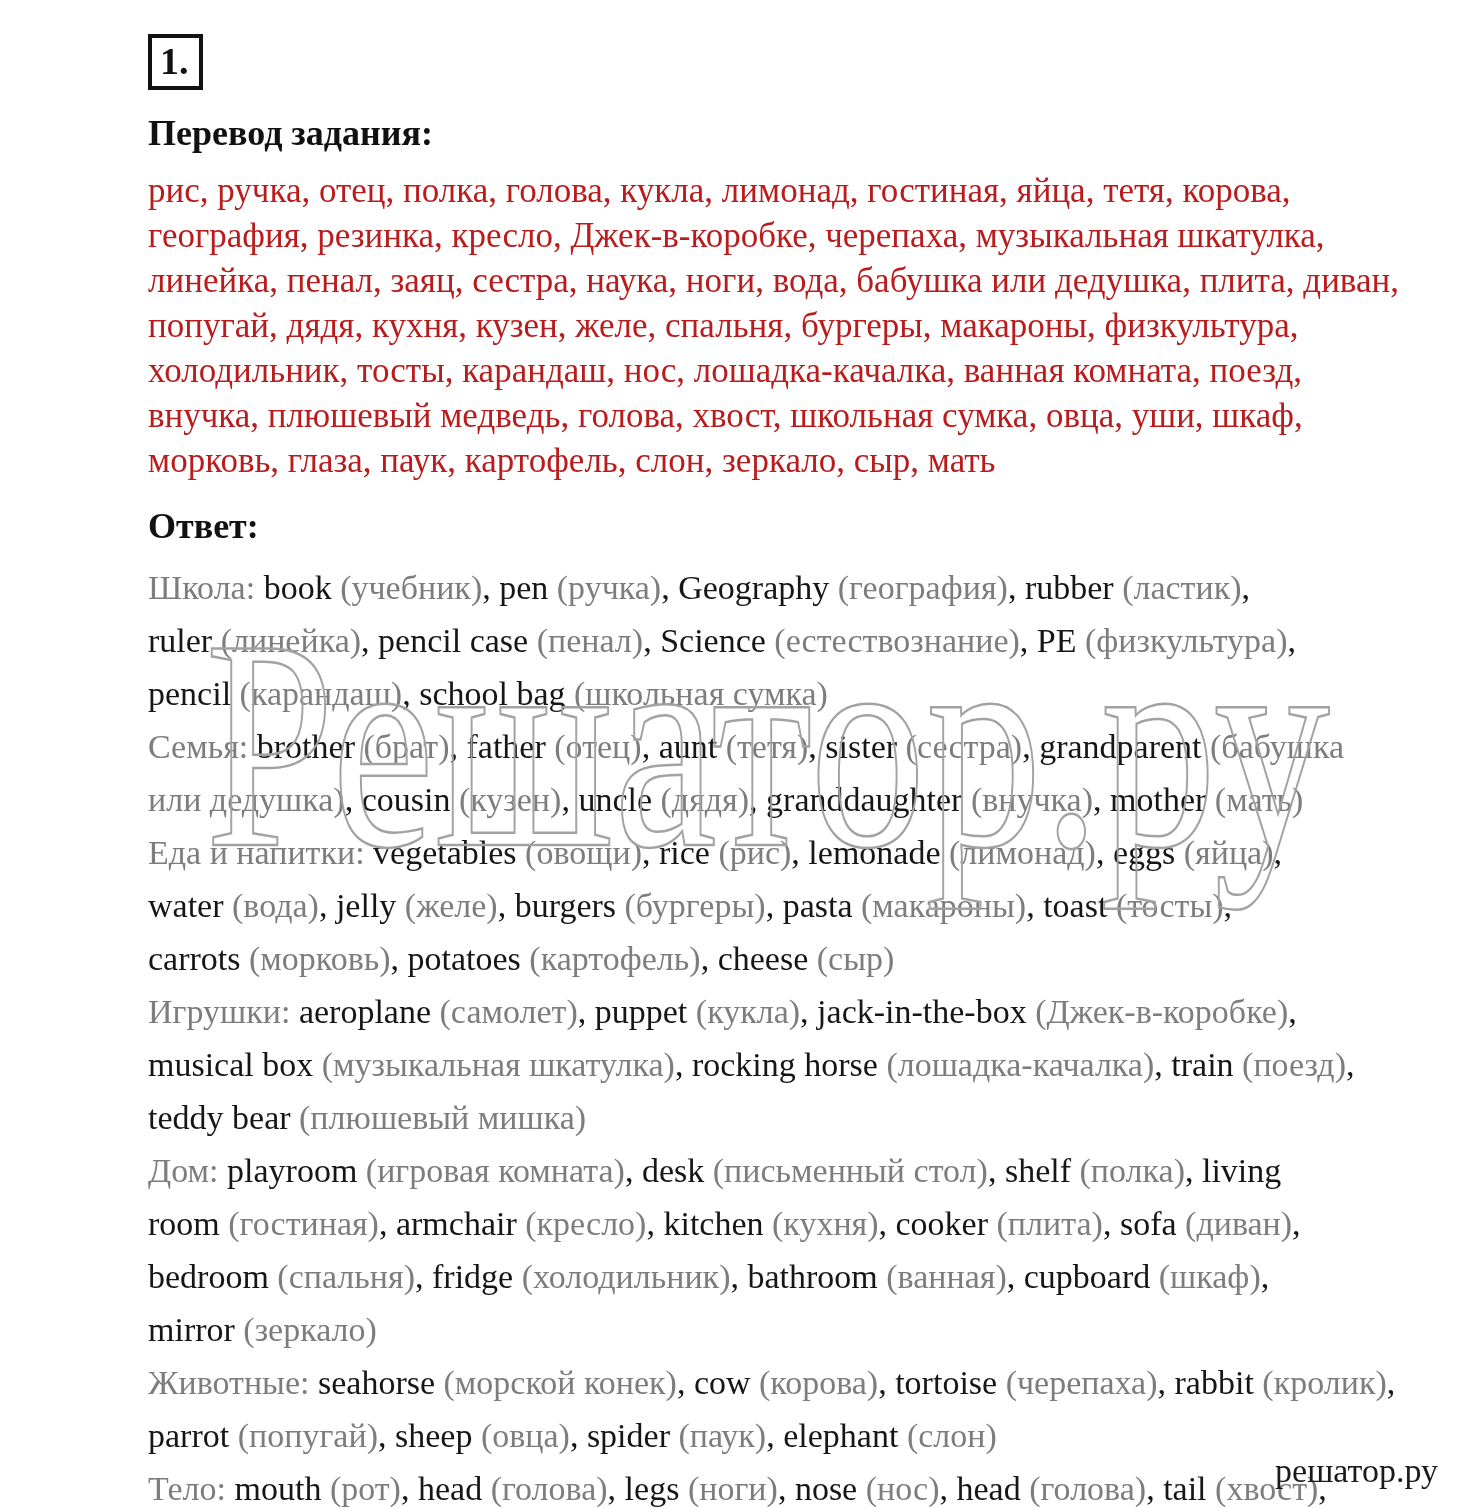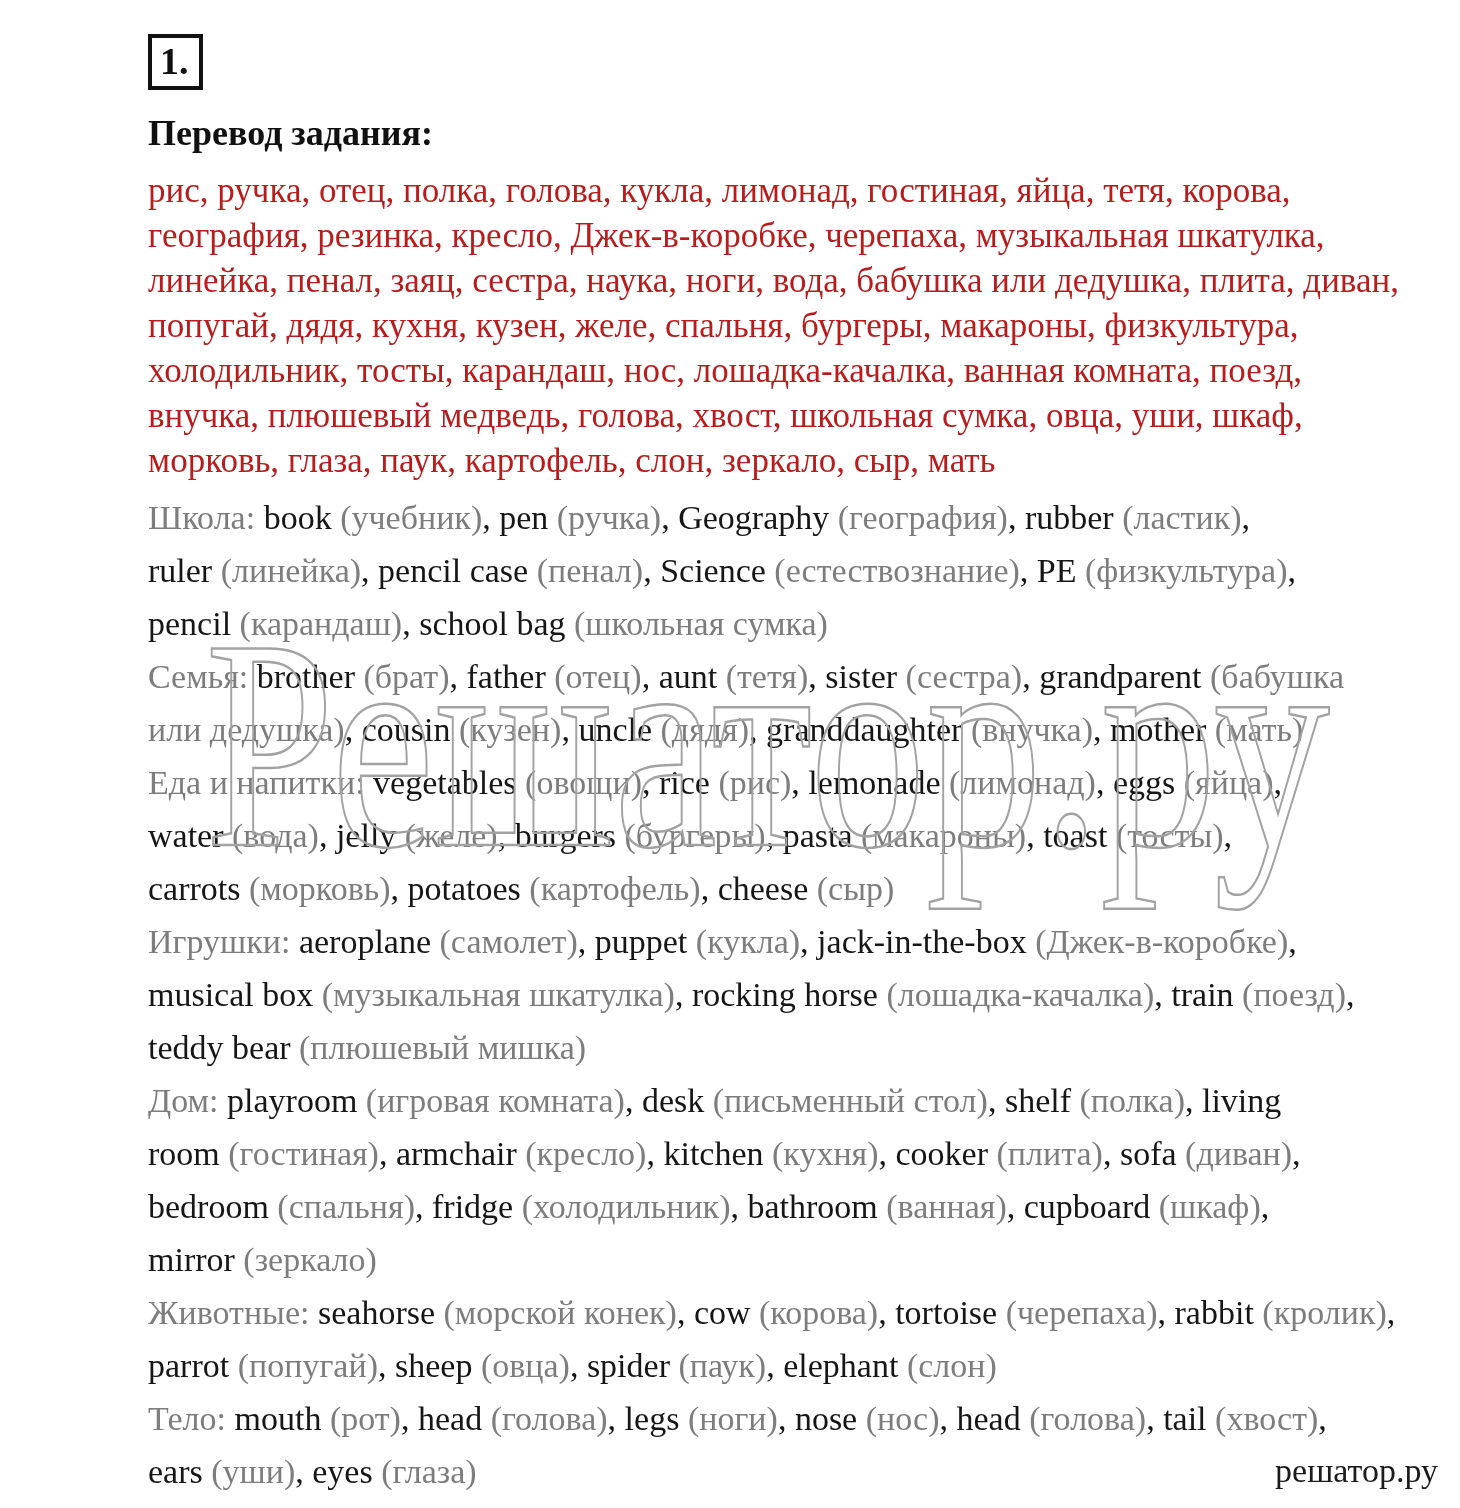--- a/index.html
+++ b/index.html
@@ -69,20 +69,21 @@
 
 <div class="content">
   <div class="task-number-box">
     <span>1.</span>
   </div>
 
   <div class="section-heading">Перевод задания:</div>
 
   <p class="task-text">рис, ручка, отец, полка, голова, кукла, лимонад, гостиная, яйца, тетя, корова, география, резинка, кресло, Джек-в-коробке, черепаха, музыкальная шкатулка, линейка, пенал, заяц, сестра, наука, ноги, вода, бабушка или дедушка, плита, диван, попугай, дядя, кухня, кузен, желе, спальня, бургеры, макароны, физкультура, холодильник, тосты, карандаш, нос, лошадка-качалка, ванная комната, поезд, внучка, плюшевый медведь, голова, хвост, школьная сумка, овца, уши, шкаф, морковь, глаза, паук, картофель, слон, зеркало, сыр, мать</p>
 
+  <div class="section-heading">Ответ:</div>
 
   <div id="categories">
       <p class="cat"><span class="ru-gray">Школа: </span><span class="en">book</span><span class="ru-gray">&nbsp;(учебник)</span>, <span class="en">pen</span><span class="ru-gray">&nbsp;(ручка)</span>, <span class="en">Geography</span><span class="ru-gray">&nbsp;(география)</span>, <span class="en">rubber</span><span class="ru-gray">&nbsp;(ластик)</span>, <span class="en">ruler</span><span class="ru-gray">&nbsp;(линейка)</span>, <span class="en">pencil case</span><span class="ru-gray">&nbsp;(пенал)</span>, <span class="en">Science</span><span class="ru-gray">&nbsp;(естествознание)</span>, <span class="en">PE</span><span class="ru-gray">&nbsp;(физкультура)</span>, <span class="en">pencil</span><span class="ru-gray">&nbsp;(карандаш)</span>, <span class="en">school bag</span><span class="ru-gray">&nbsp;(школьная сумка)</span></p>
       <p class="cat"><span class="ru-gray">Семья: </span><span class="en">brother</span><span class="ru-gray">&nbsp;(брат)</span>, <span class="en">father</span><span class="ru-gray">&nbsp;(отец)</span>, <span class="en">aunt</span><span class="ru-gray">&nbsp;(тетя)</span>, <span class="en">sister</span><span class="ru-gray">&nbsp;(сестра)</span>, <span class="en">grandparent</span><span class="ru-gray">&nbsp;(бабушка или дедушка)</span>, <span class="en">cousin</span><span class="ru-gray">&nbsp;(кузен)</span>, <span class="en">uncle</span><span class="ru-gray">&nbsp;(дядя)</span>, <span class="en">granddaughter</span><span class="ru-gray">&nbsp;(внучка)</span>, <span class="en">mother</span><span class="ru-gray">&nbsp;(мать)</span></p>
       <p class="cat"><span class="ru-gray">Еда и напитки: </span><span class="en">vegetables</span><span class="ru-gray">&nbsp;(овощи)</span>, <span class="en">rice</span><span class="ru-gray">&nbsp;(рис)</span>, <span class="en">lemonade</span><span class="ru-gray">&nbsp;(лимонад)</span>, <span class="en">eggs</span><span class="ru-gray">&nbsp;(яйца)</span>, <span class="en">water</span><span class="ru-gray">&nbsp;(вода)</span>, <span class="en">jelly</span><span class="ru-gray">&nbsp;(желе)</span>, <span class="en">burgers</span><span class="ru-gray">&nbsp;(бургеры)</span>, <span class="en">pasta</span><span class="ru-gray">&nbsp;(макароны)</span>, <span class="en">toast</span><span class="ru-gray">&nbsp;(тосты)</span>, <span class="en">carrots</span><span class="ru-gray">&nbsp;(морковь)</span>, <span class="en">potatoes</span><span class="ru-gray">&nbsp;(картофель)</span>, <span class="en">cheese</span><span class="ru-gray">&nbsp;(сыр)</span></p>
       <p class="cat"><span class="ru-gray">Игрушки: </span><span class="en">aeroplane</span><span class="ru-gray">&nbsp;(самолет)</span>, <span class="en">puppet</span><span class="ru-gray">&nbsp;(кукла)</span>, <span class="en">jack-in-the-box</span><span class="ru-gray">&nbsp;(Джек-в-коробке)</span>, <span class="en">musical box</span><span class="ru-gray">&nbsp;(музыкальная шкатулка)</span>, <span class="en">rocking horse</span><span class="ru-gray">&nbsp;(лошадка-качалка)</span>, <span class="en">train</span><span class="ru-gray">&nbsp;(поезд)</span>, <span class="en">teddy bear</span><span class="ru-gray">&nbsp;(плюшевый мишка)</span></p>
       <p class="cat"><span class="ru-gray">Дом: </span><span class="en">playroom</span><span class="ru-gray">&nbsp;(игровая комната)</span>, <span class="en">desk</span><span class="ru-gray">&nbsp;(письменный стол)</span>, <span class="en">shelf</span><span class="ru-gray">&nbsp;(полка)</span>, <span class="en">living room</span><span class="ru-gray">&nbsp;(гостиная)</span>, <span class="en">armchair</span><span class="ru-gray">&nbsp;(кресло)</span>, <span class="en">kitchen</span><span class="ru-gray">&nbsp;(кухня)</span>, <span class="en">cooker</span><span class="ru-gray">&nbsp;(плита)</span>, <span class="en">sofa</span><span class="ru-gray">&nbsp;(диван)</span>, <span class="en">bedroom</span><span class="ru-gray">&nbsp;(спальня)</span>, <span class="en">fridge</span><span class="ru-gray">&nbsp;(холодильник)</span>, <span class="en">bathroom</span><span class="ru-gray">&nbsp;(ванная)</span>, <span class="en">cupboard</span><span class="ru-gray">&nbsp;(шкаф)</span>, <span class="en">mirror</span><span class="ru-gray">&nbsp;(зеркало)</span></p>
       <p class="cat"><span class="ru-gray">Животные: </span><span class="en">seahorse</span><span class="ru-gray">&nbsp;(морской конек)</span>, <span class="en">cow</span><span class="ru-gray">&nbsp;(корова)</span>, <span class="en">tortoise</span><span class="ru-gray">&nbsp;(черепаха)</span>, <span class="en">rabbit</span><span class="ru-gray">&nbsp;(кролик)</span>, <span class="en">parrot</span><span class="ru-gray">&nbsp;(попугай)</span>, <span class="en">sheep</span><span class="ru-gray">&nbsp;(овца)</span>, <span class="en">spider</span><span class="ru-gray">&nbsp;(паук)</span>, <span class="en">elephant</span><span class="ru-gray">&nbsp;(слон)</span></p>
       <p class="cat"><span class="ru-gray">Тело: </span><span class="en">mouth</span><span class="ru-gray">&nbsp;(рот)</span>, <span class="en">head</span><span class="ru-gray">&nbsp;(голова)</span>, <span class="en">legs</span><span class="ru-gray">&nbsp;(ноги)</span>, <span class="en">nose</span><span class="ru-gray">&nbsp;(нос)</span>, <span class="en">head</span><span class="ru-gray">&nbsp;(голова)</span>, <span class="en">tail</span><span class="ru-gray">&nbsp;(хвост)</span>, <span class="en">ears</span><span class="ru-gray">&nbsp;(уши)</span>, <span class="en">eyes</span><span class="ru-gray">&nbsp;(глаза)</span></p>
     </div>

